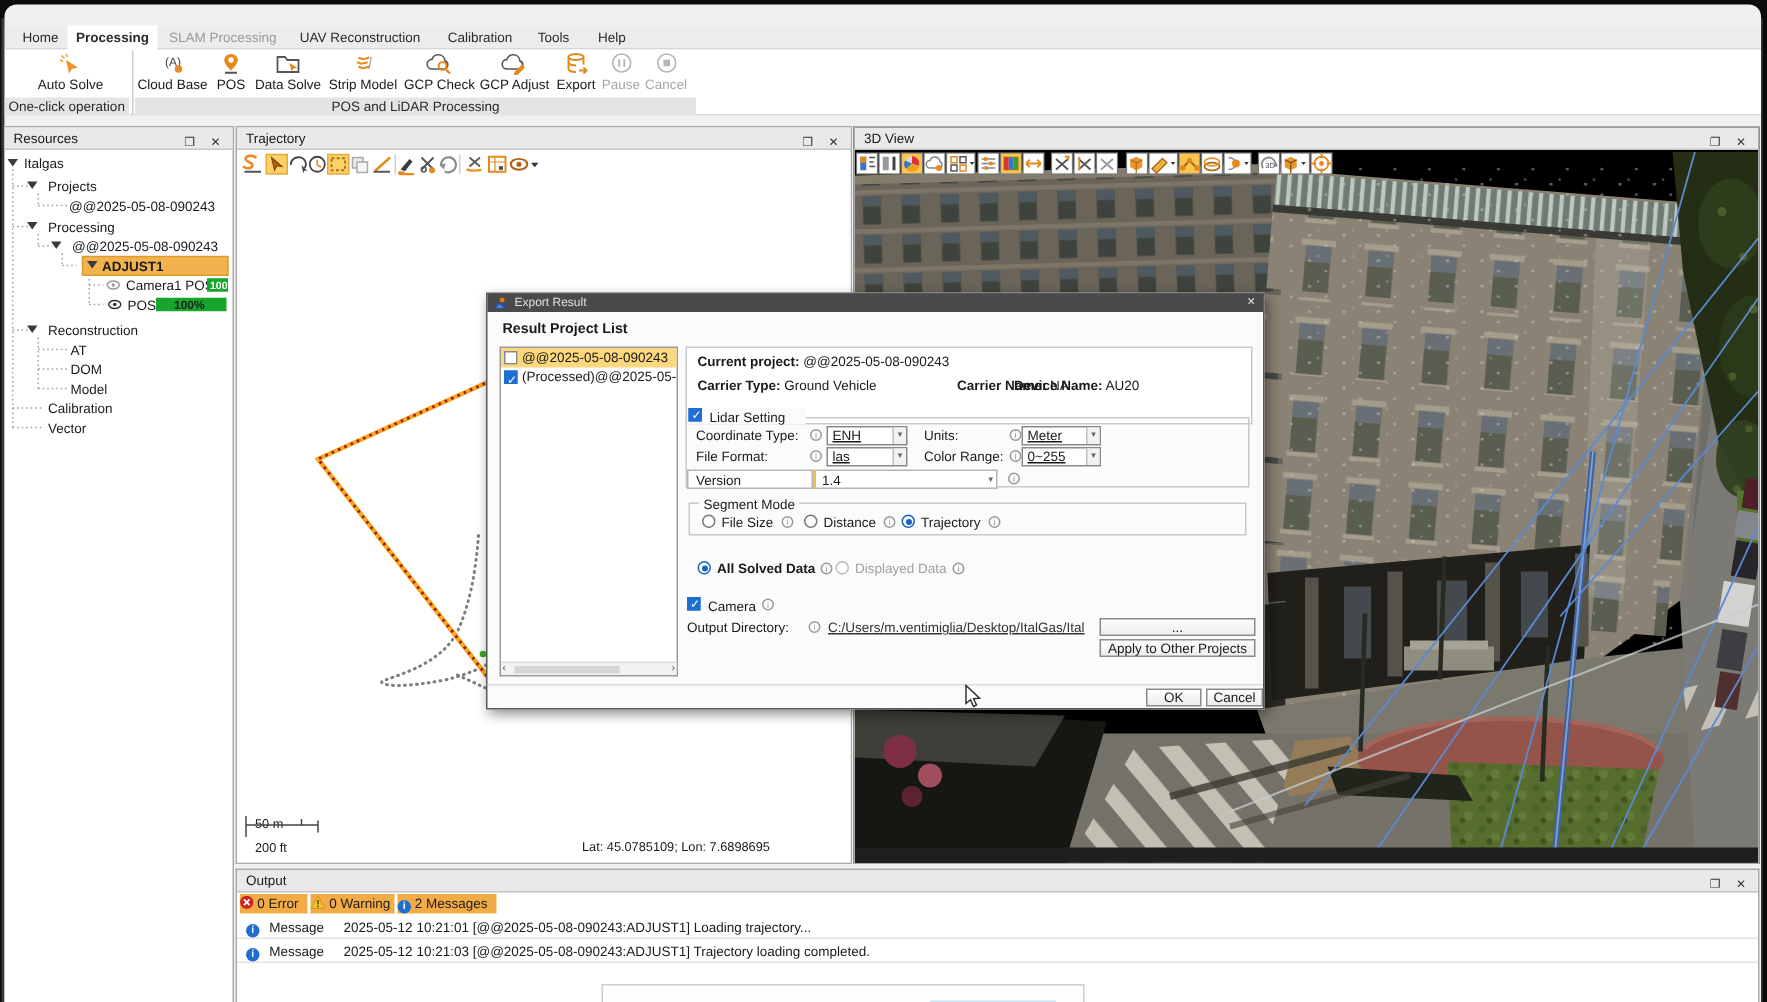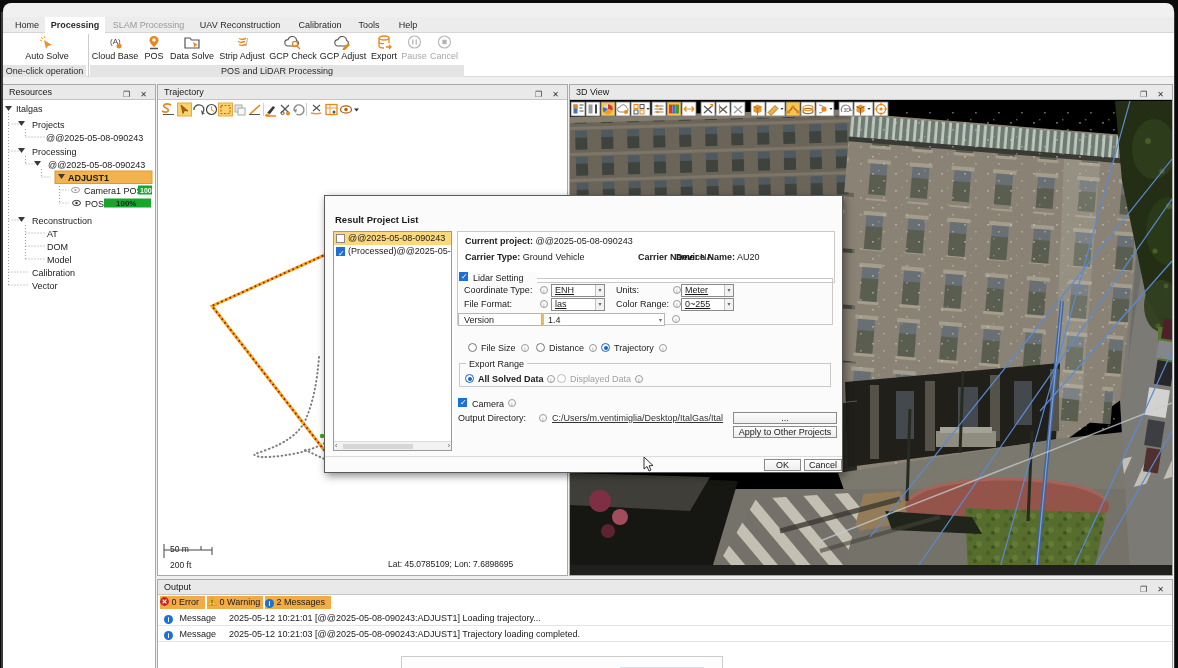--- a/index.html
+++ b/index.html
@@ -96,21 +96,21 @@
             <path d="M1 3 h5 l1.5 2 H15 v8 H1 Z" fill="none" stroke="#555" stroke-width="1.2"></path>
             <path d="M9 7 l5 3 -2.5 0.8 -1 2.2 Z" fill="#e8871a"></path>
           </svg>
       <div class="lbl">Data Solve</div>
     </div>
     <div class="ritem" style="left:215px;width:48px;">
       <svg class="ricon" width="15" height="15" viewBox="0 0 15 15">
             <path d="M4 3.5 l3 1 4 -1 M3 6.5 l3 1 4 -1 M4 9.5 l3 1 4 -1" stroke="#e8871a" stroke-width="1.3" fill="none"></path>
             <path d="M12.5 3 l-1.5 8" stroke="#999" stroke-width="0.8"></path>
           </svg>
-      <div class="lbl">Strip Adjust</div>
+      <div class="lbl">Strip Model</div>
     </div>
     <div class="ritem" style="left:266px;width:48px;">
       <svg class="ricon" width="18" height="15" viewBox="0 0 18 15">
             <path d="M4 11 a3.2 3.2 0 0 1 0-6.4 a4.4 4.4 0 0 1 8.6 1 a2.8 2.8 0 0 1 -0.4 5.4 Z" fill="none" stroke="#555" stroke-width="1.1"></path>
             <circle cx="11" cy="9" r="2.6" fill="none" stroke="#e8871a" stroke-width="1.3"></circle>
             <path d="M13 11 l3 3" stroke="#e8871a" stroke-width="1.5"></path>
           </svg>
       <div class="lbl">GCP Check</div>
     </div>
     <div class="ritem" style="left:316px;width:48px;">
@@ -521,20 +521,29 @@
     </div>
     <div class="abs" style="left:68px;top:30px;width:1px;height:32px;background:#e0e0e0;"></div>
     <div class="orow" style="top:30px;"><span style="margin-left:6px;" class="info-i">i</span> <span style="margin-left:4px;">Message</span><span style="margin-left:13px;">2025-05-12 10:21:01 [@@2025-05-08-090243:ADJUST1] Loading trajectory...</span></div>
     <div class="orow" style="top:46px;"><span style="margin-left:6px;" class="info-i">i</span> <span style="margin-left:4px;">Message</span><span style="margin-left:13px;">2025-05-12 10:21:03 [@@2025-05-08-090243:ADJUST1] Trajectory loading completed.</span></div>
   </div>
 <div class="abs" style="left:398px;top:653px;width:322px;height:15px;border:1px solid #cccccc;background:#fdfdfd;"></div>
 <div class="abs" style="left:617px;top:664px;width:84px;height:4px;background:#cfe4f2;"></div>
 </div>
 
 <div id="dlg">
+  <div id="dlgtitle">
+    <svg class="abs" style="left:4px;top:1.5px" width="9" height="9" viewBox="0 0 11 11">
+          <circle cx="7" cy="2.5" r="2" fill="#e07820"></circle>
+          <path d="M0 9 L3.5 4 L6 7 L8 5 L11 9 Z" fill="#2255bb"></path>
+          <path d="M2 9 L5 6 L8 9 Z" fill="#4a8ae0"></path>
+        </svg>
+    <span style="position:absolute;left:18px;">Export Result</span>
+    <span style="position:absolute;right:5px;font-size:7px;">✕</span>
+  </div>
   <div class="blab" style="left:10px;top:18px;font-weight:bold;font-size:9.5px;">Result Project List</div>
   <div class="abs" style="left:8px;top:35px;width:119px;height:220px;border:1px solid #9a9a9a;background:#fff;">
     <div class="abs" style="left:0;top:0;right:0;height:13px;background:#fbd77d;line-height:13px;white-space:nowrap;overflow:hidden;"><span class="cb" style="left:2px;top:2px;"></span><span style="margin-left:14px;">@@2025-05-08-090243</span></div>
     <div class="abs" style="left:0;top:13px;right:0;height:13px;line-height:13px;white-space:nowrap;overflow:hidden;"><span class="cb chk" style="left:2px;top:2px;"></span><span style="margin-left:14px;">(Processed)@@2025-05-0</span></div>
     <div class="abs" style="left:0;bottom:0;right:0;height:9px;background:#f2f2f2;border-top:1px solid #ddd;">
           <span style="position:absolute;left:1px;top:0;font-size:7px;color:#555;">‹</span>
           <span style="position:absolute;right:1px;top:0;font-size:7px;color:#555;">›</span>
           <span class="abs" style="left:9px;top:2px;width:70px;height:5px;background:#d6d6d6;"></span>
         </div>
   </div>
@@ -560,33 +569,33 @@
   <span class="ic abs" style="left:215px;top:104px;">i</span>
   <div class="sel2" style="left:226px;top:102px;width:54px;">las<span class="arr">▾</span></div>
   <div class="blab" style="left:291px;top:103px;">Color Range:</div>
   <span class="ic abs" style="left:348px;top:104px;">i</span>
   <div class="sel2" style="left:356px;top:102px;width:53px;">0~255<span class="arr">▾</span></div>
   <div class="abs" style="left:133px;top:117px;width:84px;height:13px;border:1px solid #b5b5b5;background:#fff;line-height:12px;padding-left:5px;">Version</div>
   <div class="abs" style="left:217px;top:117px;width:2px;height:13px;background:#e8bd5a;"></div>
   <div class="abs" style="left:219px;top:117px;width:121px;height:13px;border:1px solid #b5b5b5;border-left:none;background:#fff;line-height:12px;padding-left:4px;">1.4<span style="position:absolute;right:2px;color:#666;font-size:6px;">▾</span></div>
   <span class="ic abs" style="left:347px;top:119px;">i</span>
 
+  <div class="grp" style="left:134px;top:139px;width:372px;height:22px;">
+        <div class="gtitle">Segment Mode</div>
+      </div>
   <span class="rad" style="left:143px;top:147px;"></span>
       <div class="blab" style="left:156px;top:147px;">File Size</div>
       <span class="ic abs" style="left:196px;top:148px;">i</span>
   <span class="rad" style="left:211px;top:147px;"></span>
       <div class="blab" style="left:224px;top:147px;">Distance</div>
       <span class="ic abs" style="left:264px;top:148px;">i</span>
   <span class="rad on" style="left:276px;top:147px;"></span>
       <div class="blab" style="left:289px;top:147px;">Trajectory</div>
       <span class="ic abs" style="left:334px;top:148px;">i</span>
 
-  <div class="grp" style="left:134px;top:167px;width:372px;height:24px;">
-        <div class="gtitle">Export Range</div>
-      </div>
   <span class="rad on" style="left:140px;top:178px;"></span>
       <div class="blab" style="left:153px;top:178px;font-weight:bold;">All Solved Data</div>
       <span class="ic abs" style="left:222px;top:179px;">i</span>
   <span class="rad" style="left:232px;top:178px;border-color:#bbb;"></span>
       <div class="blab" style="left:245px;top:178px;color:#a0a0a0;">Displayed Data</div>
       <span class="ic abs" style="left:310px;top:179px;">i</span>
 
   <span class="cb chk" style="left:133px;top:202px;"></span>
   <div class="blab" style="left:147px;top:203px;">Camera</div>
   <span class="ic abs" style="left:183px;top:203px;">i</span>

